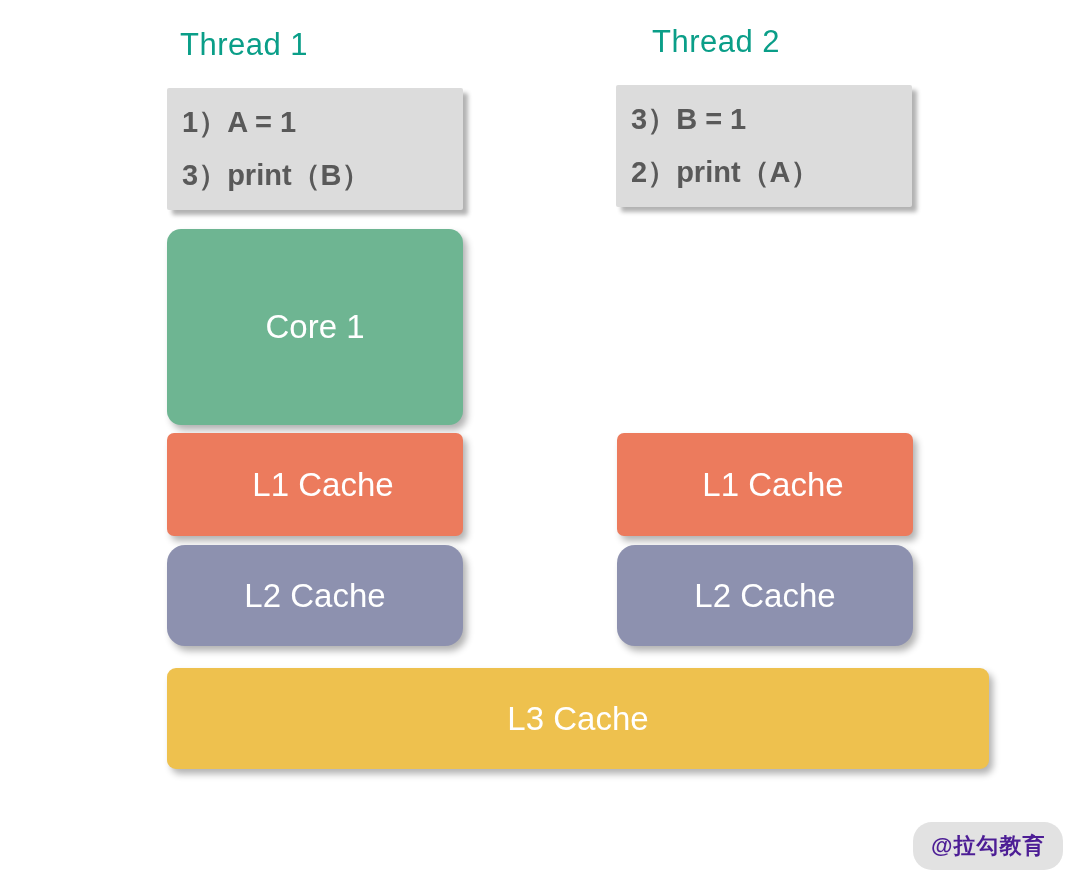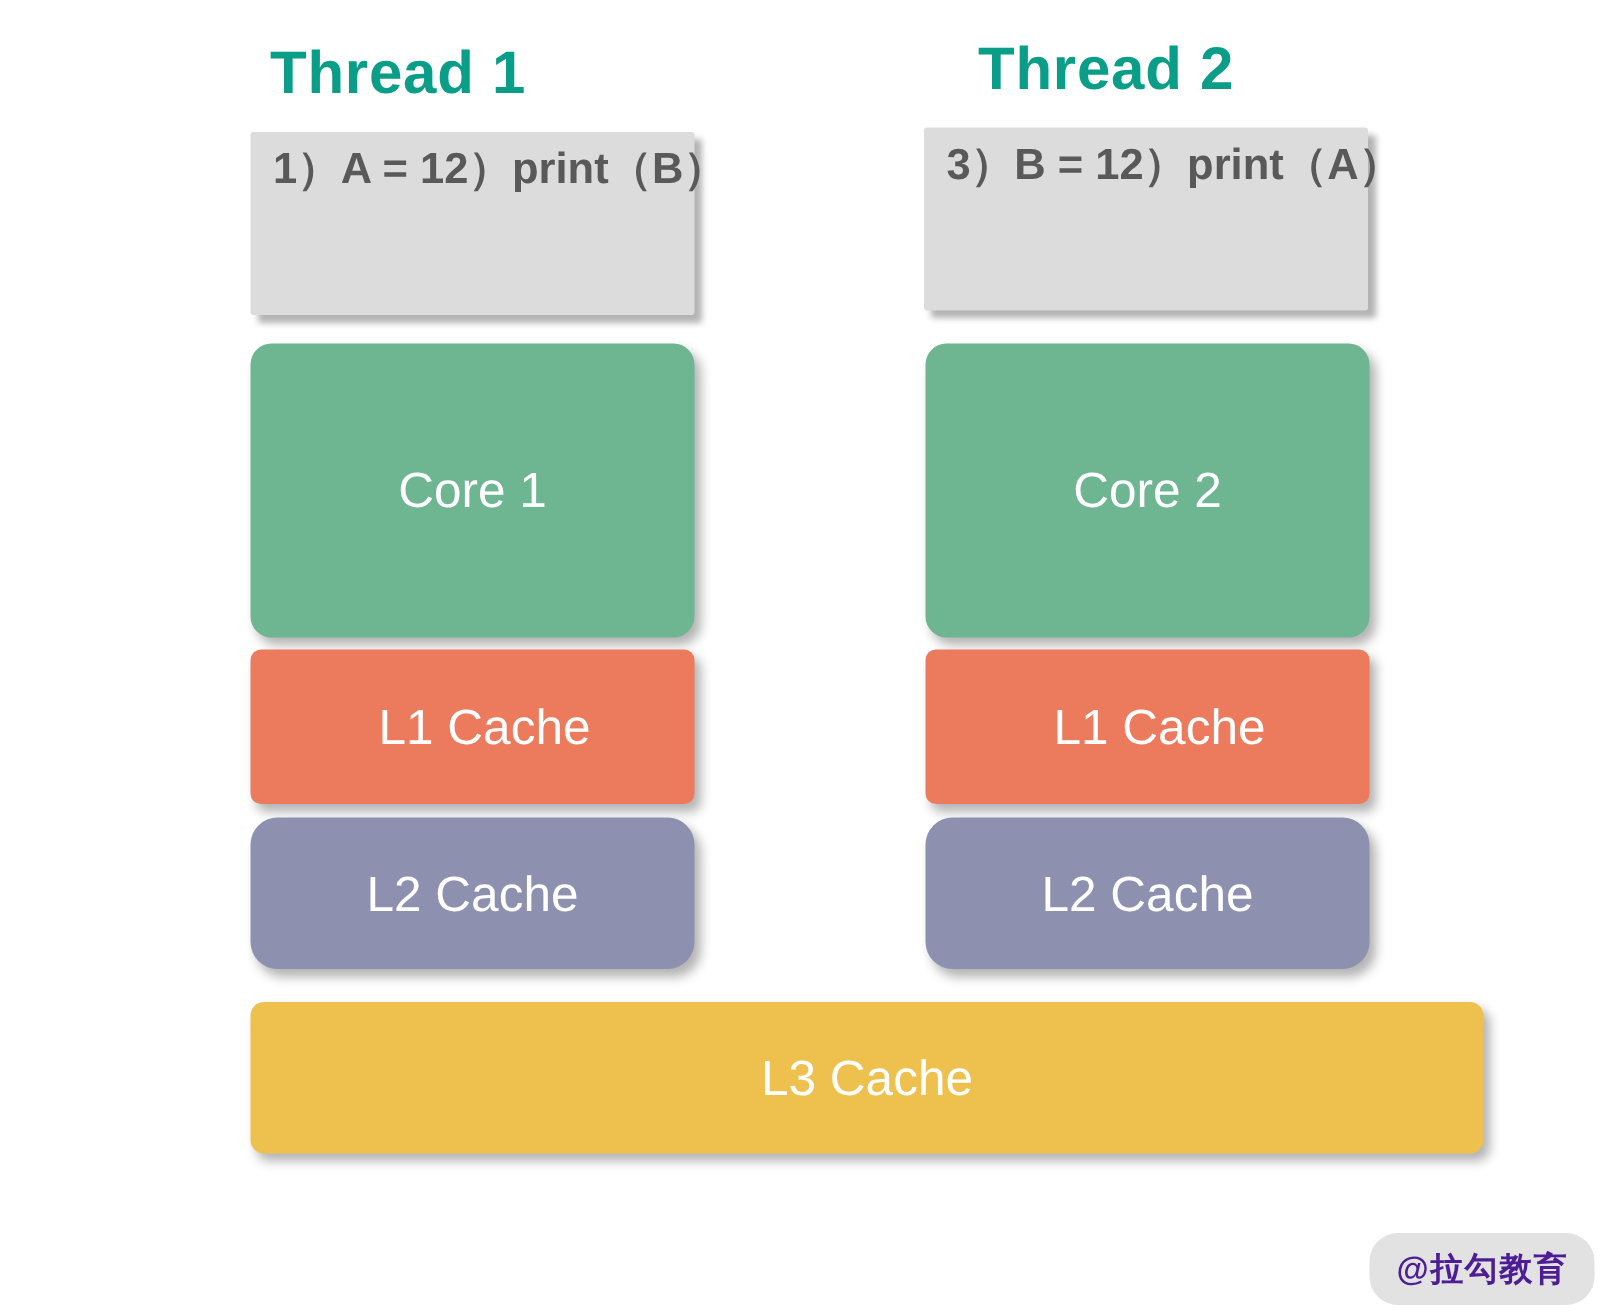--- a/index.html
+++ b/index.html
@@ -7,37 +7,38 @@
   .canvas {
     position: relative;
     width: 1076px;
     height: 876px;
     background: var(--bg, #ffffff);
     font-family: "Liberation Sans", "DejaVu Sans", sans-serif;
     overflow: hidden;
   }
   .thread-title {
     position: absolute;
-    font-size: 40px;
-    font-weight: bold;
+    font-size: 31px;
+    font-weight: normal;
     color: var(--teal);
     letter-spacing: 0.5px;
     white-space: nowrap;
   }
   .title-1 { left: 180px; top: 27px; }
   .title-2 { left: 630px; top: 24px; margin-left: 22px; }
 
   .code-box {
     position: absolute;
     width: 296px;
     height: 122px;
     background: var(--code-bg);
     border-radius: 2px;
     box-shadow: 5px 5px 4px rgba(0,0,0,0.30);
     display: flex;
+    flex-direction: column;
     justify-content: space-around;
     padding: 8px 0 8px 15px;
   }
   .code-1 { left: 167px; top: 88px; }
   .code-2 { left: 616px; top: 85px; }
   .code-line {
     font-size: 29px;
     font-weight: bold;
     color: var(--code-text);
     white-space: nowrap;
@@ -107,30 +108,29 @@
 </head>
 <body>
 
 <div class="canvas" style="--bg: #ffffff; --teal: #0a9e88; --green: #6eb592; --orange: #ec7b5d; --purple: #8d91af; --yellow: #eec14e; --code-bg: #dcdcdc; --code-text: #595959; --wm-bg: #e2e2e2;">
 
   <div class="thread-title title-1">Thread 1</div>
   <div class="thread-title title-2">Thread 2</div>
 
   <div class="code-box code-1">
     <div class="code-line">1）A = 1</div>
-    <div class="code-line">2）print（B）</div>
+    <div class="code-line">3）print（B）</div>
   </div>
 
   <div class="code-box code-2">
     <div class="code-line">3）B = 1</div>
     <div class="code-line">2）print（A）</div>
   </div>
 
   <div class="block core core-1">Core 1</div>
-  <div class="block core core-2">Core 2</div>
 
   <div class="block l1 l1-1">L1 Cache</div>
   <div class="block l1 l1-2">L1 Cache</div>
 
   <div class="block l2 l2-1">L2 Cache</div>
   <div class="block l2 l2-2">L2 Cache</div>
 
   <div class="block l3">L3 Cache</div>
 
   <div class="watermark">@拉勾教育</div>

